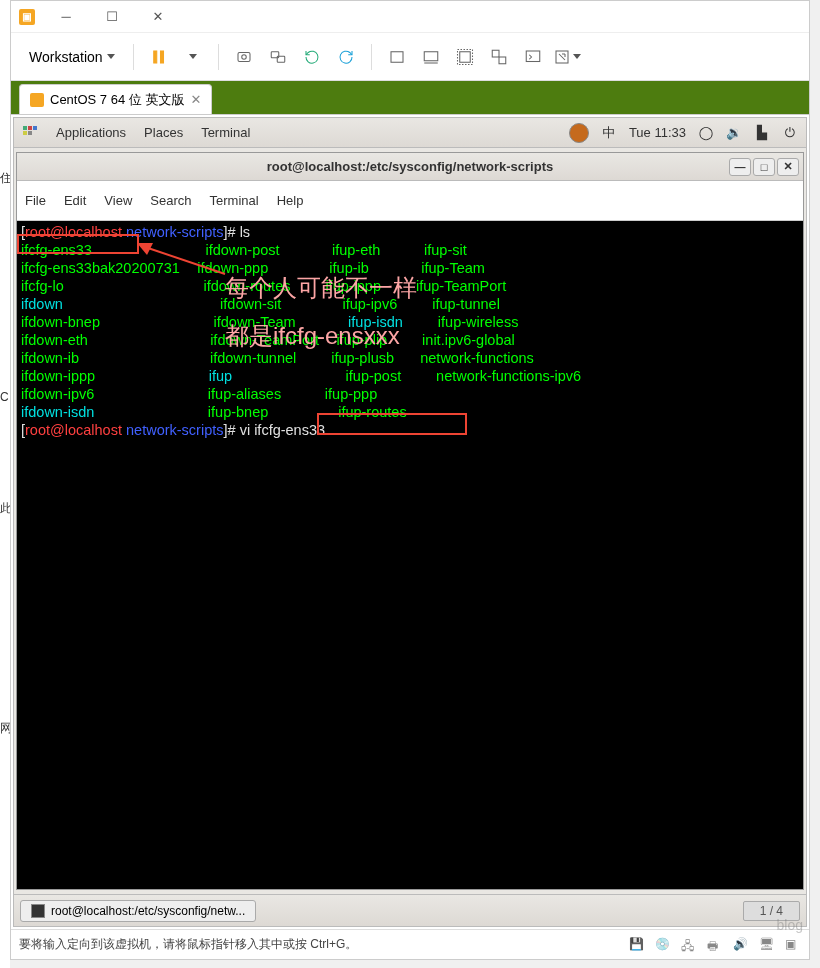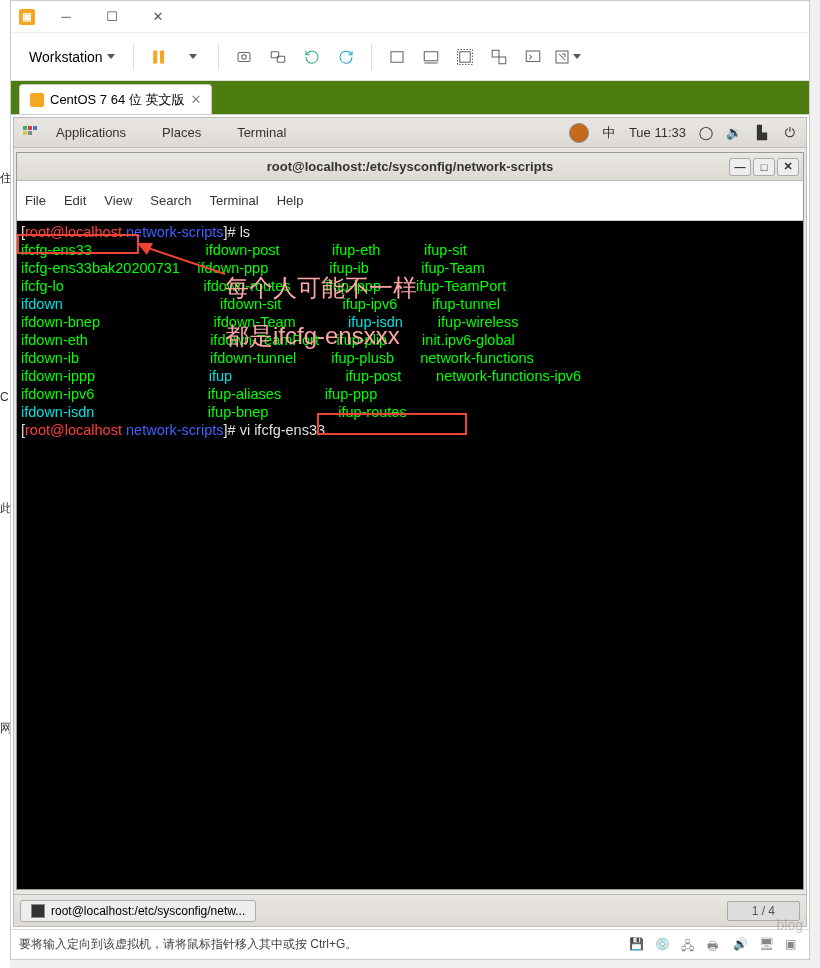--- a/index.html
+++ b/index.html
@@ -19,21 +19,21 @@
   .tbtn svg { width: 18px; height: 18px; stroke: currentColor; fill: none; stroke-width: 1.4; }
   .play { color: #f5a623; }
 
   .vm-tabs { height: 34px; display: flex; align-items: flex-end; padding: 0 8px; border-bottom: 1px solid #ccc; background: #4d7c0f; }
   .vm-tab { height: 30px; background: #fff; border: 1px solid #ccc; border-bottom: none; border-radius: 4px 4px 0 0; padding: 0 10px; display: flex; align-items: center; font-size: 13px; gap: 6px; }
   .tab-close { color: #888; font-size: 13px; }
 
   
   .guest { flex: 1; background: #e9e7e3; border: 1px solid #bbb; margin: 2px; display: flex; flex-direction: column; position: relative; }
   .gnome-top { height: 30px; background: linear-gradient(#e9e7e3,#ddd9d4); border-bottom: 1px solid #bbb; display: flex; align-items: center; padding: 0 8px; font-size: 13px; gap: 18px; color: #333; }
-  .gnome-top .left { display: flex; gap: 36px; }
+  .gnome-top .left { display: flex; gap: 18px; }
   .gnome-top .right { margin-left: auto; display: flex; gap: 12px; align-items: center; }
   .gnome-icon-orb { width:20px; height:20px; background:#c56a1d; border-radius:50%; border:1px solid #888; }
   .gnome-ind { width:16px; text-align:center; }
 
   
   .term-window { position: absolute; left: 2px; top: 34px; right: 2px; bottom: 36px; background: #fff; border: 1px solid #999; display: flex; flex-direction: column; }
   .term-titlebar { height: 28px; background: linear-gradient(#e9e7e3,#ddd9d4); display: flex; align-items: center; justify-content: center; font-size: 13px; color: #333; position: relative; border-bottom: 1px solid #bbb; font-weight:bold; }
   .term-titlebar .winctl { position: absolute; right: 4px; display: flex; gap: 2px; }
   .term-titlebar .winctl span { width: 22px; height: 18px; display: flex; align-items: center; justify-content: center; border: 1px solid #aaa; background: #eee; font-size: 11px; border-radius:3px; }
   .term-menu { height: 40px; display: flex; align-items: center; padding: 0 8px; gap: 18px; font-size: 13px; color: #333; border-bottom: 1px solid #ccc; }
@@ -44,21 +44,21 @@
   .pr-r { color: #ff4040; }
   .pr-b { color: #4060ff; }
 
   
   .redbox { border: 2px solid #e43; position: absolute; }
   .annot { position: absolute; color: #fca5a5; font-size: 24px; font-family: "Microsoft YaHei", sans-serif; font-weight: 400; line-height: 30px; }
 
   
   .gnome-bottom { position: absolute; left: 0; right: 0; bottom: 0; height: 32px; background: linear-gradient(#e9e7e3,#ddd9d4); border-top: 1px solid #bbb; display: flex; align-items: center; padding: 0 6px; font-size: 12px; justify-content: space-between; }
   .taskbtn { border: 1px solid #aaa; background: #eee; padding: 3px 10px; border-radius: 3px; display: flex; align-items: center; gap: 6px; }
-  .ws-ind { border:1px solid #aaa; padding:2px 24px; background:#ddd; border-radius:2px; color:#555;}
+  .ws-ind { border:1px solid #aaa; padding:2px 16px; background:#ddd; border-radius:2px; color:#555;}
 
   
   .vm-status { height: 30px; border-top: 1px solid #ddd; display: flex; align-items: center; padding: 0 8px; font-size: 12px; color: #444; background: #fff; }
   .vm-status .right { margin-left: auto; display: flex; gap: 10px; color: #888; }
   .dev-icon { width:16px; height:16px; display:inline-block; }
 
   
   .deskleft { position:absolute; left:0; top:0; width:10px; height:968px; background:#fff; }
   .deskleft span { position:absolute; font-size:12px; color:#333; }
 

